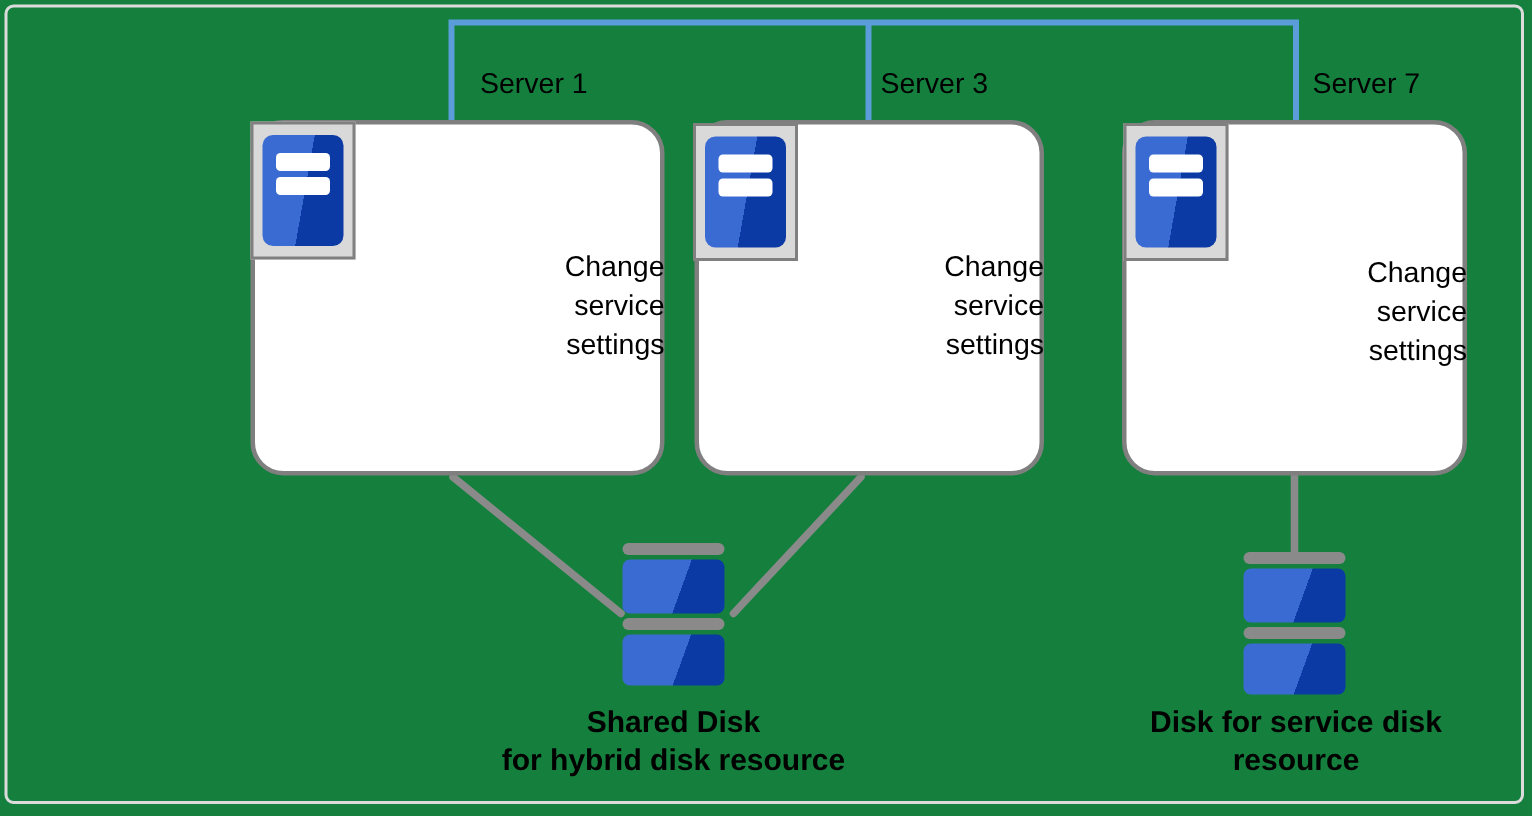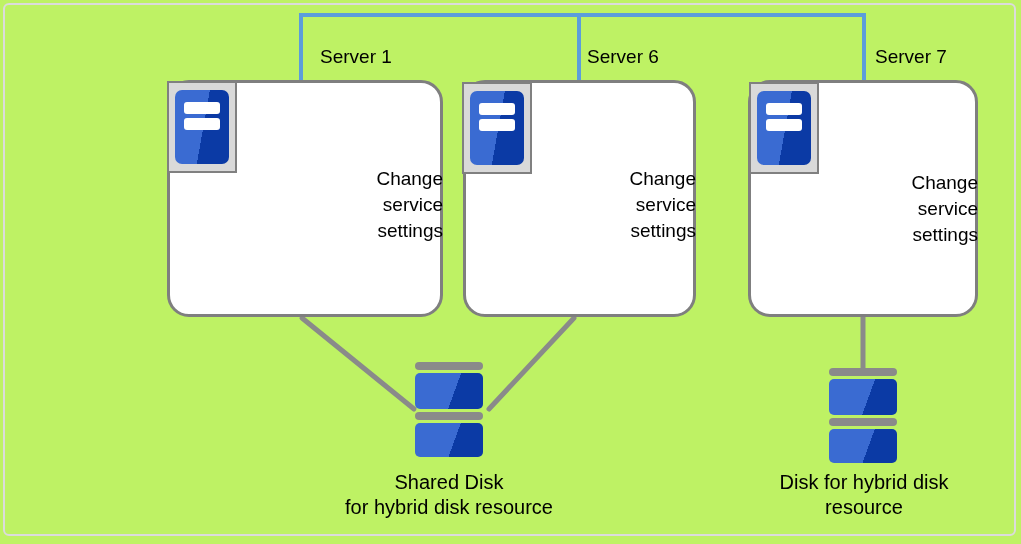--- a/index.html
+++ b/index.html
@@ -1,20 +1,20 @@
 <!DOCTYPE html>
 <html style="--connector_blue: #5B9DDB; --line_gray: #8A8A8A; --box_border: #7F7F7F; --icon_frame_fill: #D9D9D9; --icon_frame_border: #808080; --blue_light: #3A6BD2; --blue_dark: #0B3AA5; --canvas_border: #DBDBDB; --text_color: #000000;"><head>
 <meta charset="utf-8">
 <style>
   html, body { margin: 0; padding: 0; background: #ffffff; }
   .canvas {
     position: relative;
     width: 1021px;
     height: 544px;
-    background: #bef264;
+    background: #15803d;
     font-family: "Liberation Sans", sans-serif;
     color: var(--text_color, #000);
     overflow: hidden;
   }
   .card-border {
     position: absolute;
     left: 3px; top: 3px; right: 5px; bottom: 8px;
     border: 2px solid var(--canvas_border, #dbdbdb);
     border-radius: 6px;
     pointer-events: none;
@@ -84,20 +84,21 @@
   .disk-platter.tall { height: 36px; }
   .disk-platter.short { height: 34px; }
 
   .disk-caption {
     position: absolute;
     top: 470px;
     text-align: center;
     font-size: 20px;
     line-height: 25px;
     white-space: pre-line;
+    font-weight: bold;
   }
 </style>
 </head>
 <body>
 
 <div class="canvas">
 
   <div class="card-border"></div>
 
   <svg class="wires" width="1021" height="544">
@@ -112,21 +113,21 @@
   <div class="server-icon" style="left:167px;top:81px">
     <div class="icon-panel">
       <div class="icon-slot s1"></div>
       <div class="icon-slot s2"></div>
     </div>
   </div>
   <div class="server-action" style="left:167px;width:276px">Change
 service
 settings</div>
 
-  <div class="server-title" style="left:587px">Server 6</div>
+  <div class="server-title" style="left:587px">Server 3</div>
   <div class="server-box" style="left:463px;width:233px"></div>
   <div class="server-icon" style="left:462px;top:82px">
     <div class="icon-panel">
       <div class="icon-slot s1"></div>
       <div class="icon-slot s2"></div>
     </div>
   </div>
   <div class="server-action" style="left:463px;width:233px">Change
 service
 settings</div>
@@ -151,16 +152,16 @@
   </div>
   <div class="disk-caption" style="left:299px;width:300px">Shared Disk
 for hybrid disk resource</div>
 
   <div class="disk" style="left:829px;top:368px">
     <div class="disk-bar"></div>
     <div class="disk-platter tall"></div>
     <div class="disk-bar"></div>
     <div class="disk-platter short"></div>
   </div>
-  <div class="disk-caption" style="left:714px;width:300px">Disk for hybrid disk
+  <div class="disk-caption" style="left:714px;width:300px">Disk for service disk
 resource</div>
 
 </div>
 
 </body></html>

